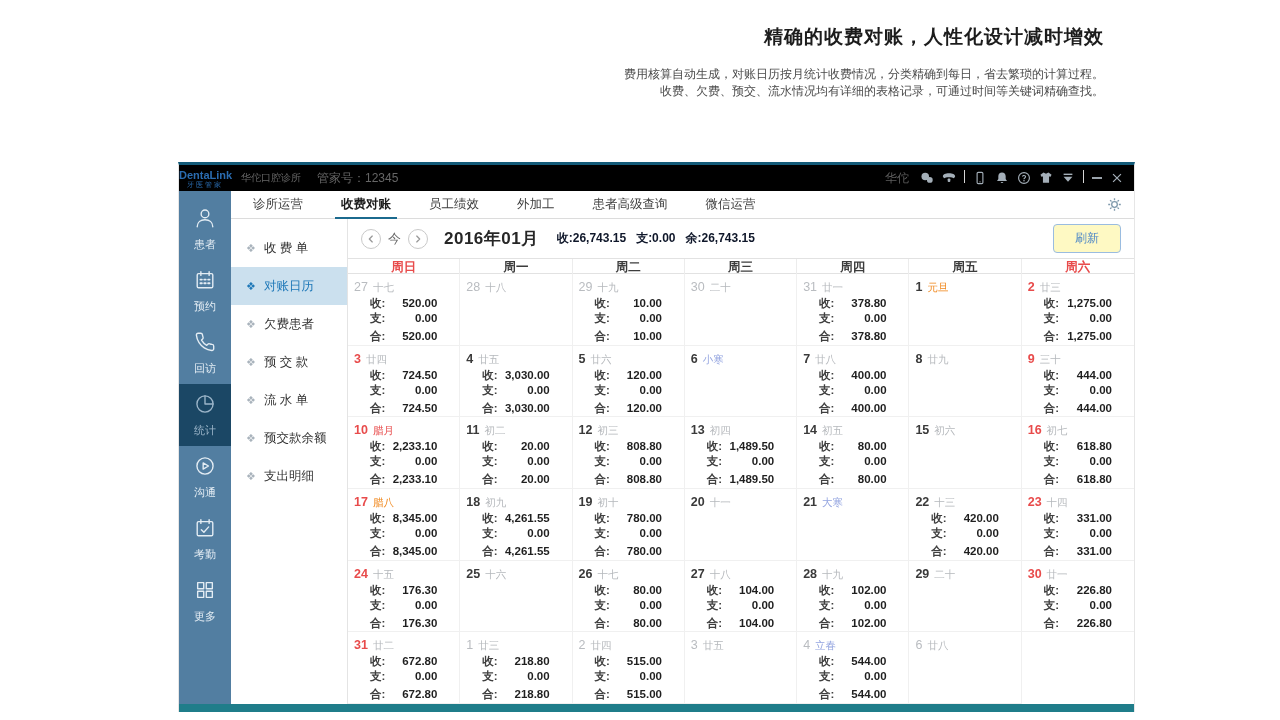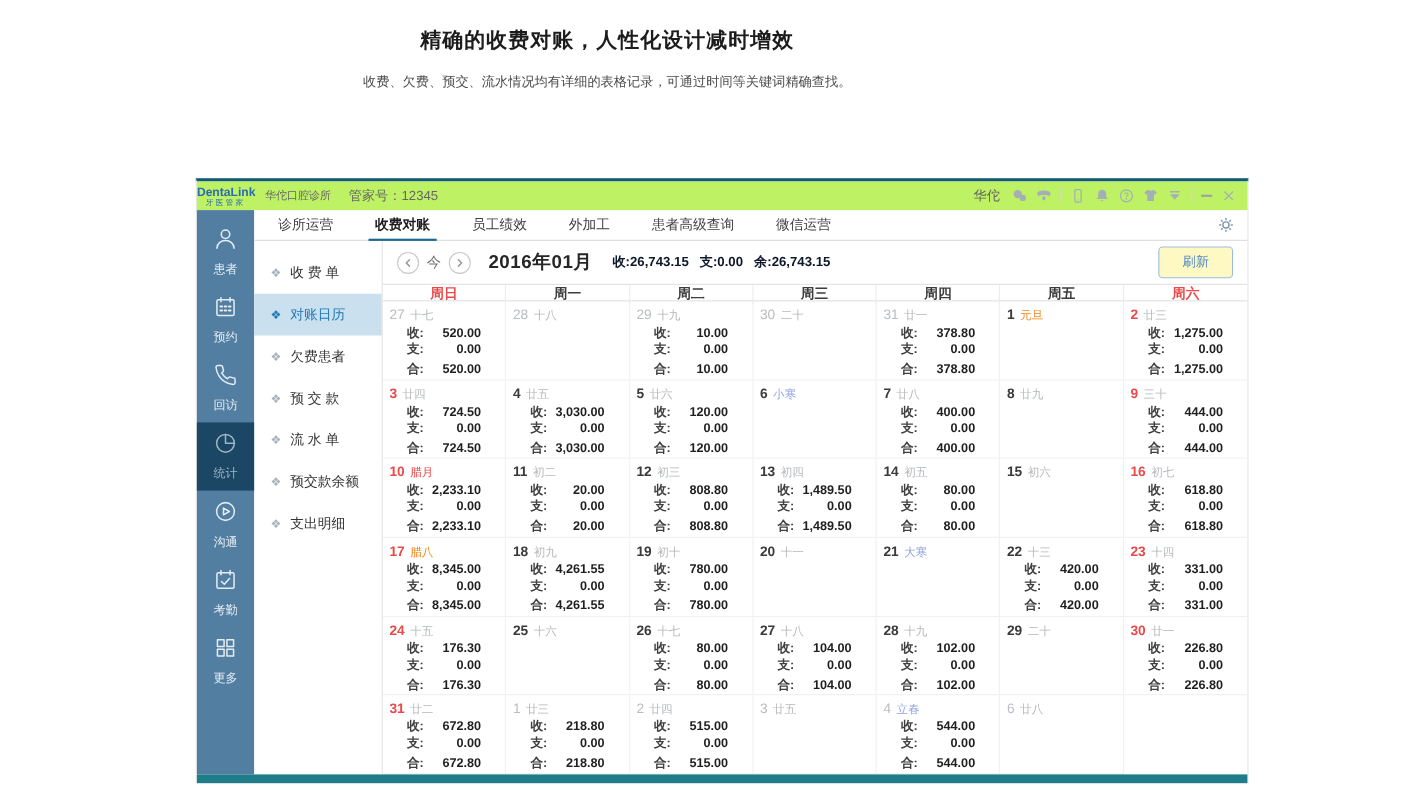--- a/index.html
+++ b/index.html
@@ -1,30 +1,30 @@
 <!DOCTYPE html>
 <html><head>
 <meta charset="utf-8">
 <style>
   * { box-sizing: border-box; margin: 0; padding: 0; }
   html,body { width:1280px; height:720px; background:#fff; overflow:hidden;
     font-family:"Liberation Sans","DejaVu Sans",sans-serif; }
 
   
-  .hero { position:absolute; top:24px; left:0; width:1104px; text-align:center; }
+  .hero { position:absolute; top:24px; left:0; width:1104px; text-align:right; }
   .hero h1 { font-size:19px; color:#1c1c1c; letter-spacing:1px; margin-bottom:16px; font-weight:bold; }
   .hero p { font-size:12px; color:#4a4a4a; line-height:17px; }
 
   
   .window { position:absolute; left:178px; top:162px; width:957px; height:550px;
     background:#fff; border-top:3px solid #135a78; border-left:1px solid #e6e6e6;
     border-right:1px solid #e6e6e6; display:flex; flex-direction:column; }
 
   
-  .titlebar { height:26px; display:flex; align-items:center; background:#bef264; flex:0 0 auto; }
+  .titlebar { height:26px; display:flex; align-items:center; background:#000000; flex:0 0 auto; }
   .logo { width:52px; text-align:center; line-height:1; padding-top:1px; }
   .logo1 { font-size:11px; font-weight:bold; color:#2a6cb0; }
   .logo2 { font-size:7px; color:#2a6cb0; letter-spacing:2px; }
   .clinic { font-size:10px; color:#666; margin-left:10px; }
   .acct { font-size:12px; color:#666; margin-left:16px; }
   .tricons { margin-left:auto; display:flex; gap:8px; padding-right:10px; color:#a4afb8; }
   .tricons svg { width:14px; height:14px; display:block; }
   .uname { font-size:12px; color:#5f5f5f; margin-right:3px; }
   .sep { width:1px; height:13px; background:#d5d5d5; }
   .minbar { width:10px; height:2px; background:#9aa3ab; display:inline-block; }
@@ -97,20 +97,21 @@
   .vrow .vv { color:#1f1f1f; }
   .vrow.total { margin-top:3px; }
 
   .bottombar { height:8px; flex:0 0 auto; background:#1f7d8a; }
 </style>
 </head>
 <body>
 
 <div class="hero">
   <h1>精确的收费对账，人性化设计减时增效</h1>
+  <p>费用核算自动生成，对账日历按月统计收费情况，分类精确到每日，省去繁琐的计算过程。</p>
   <p>收费、欠费、预交、流水情况均有详细的表格记录，可通过时间等关键词精确查找。</p>
 </div>
 
 <div class="window">
 
   <div class="titlebar">
     <div class="logo">
       <div class="logo1">DentaLink</div>
       <div class="logo2">牙医管家</div>
     </div>

